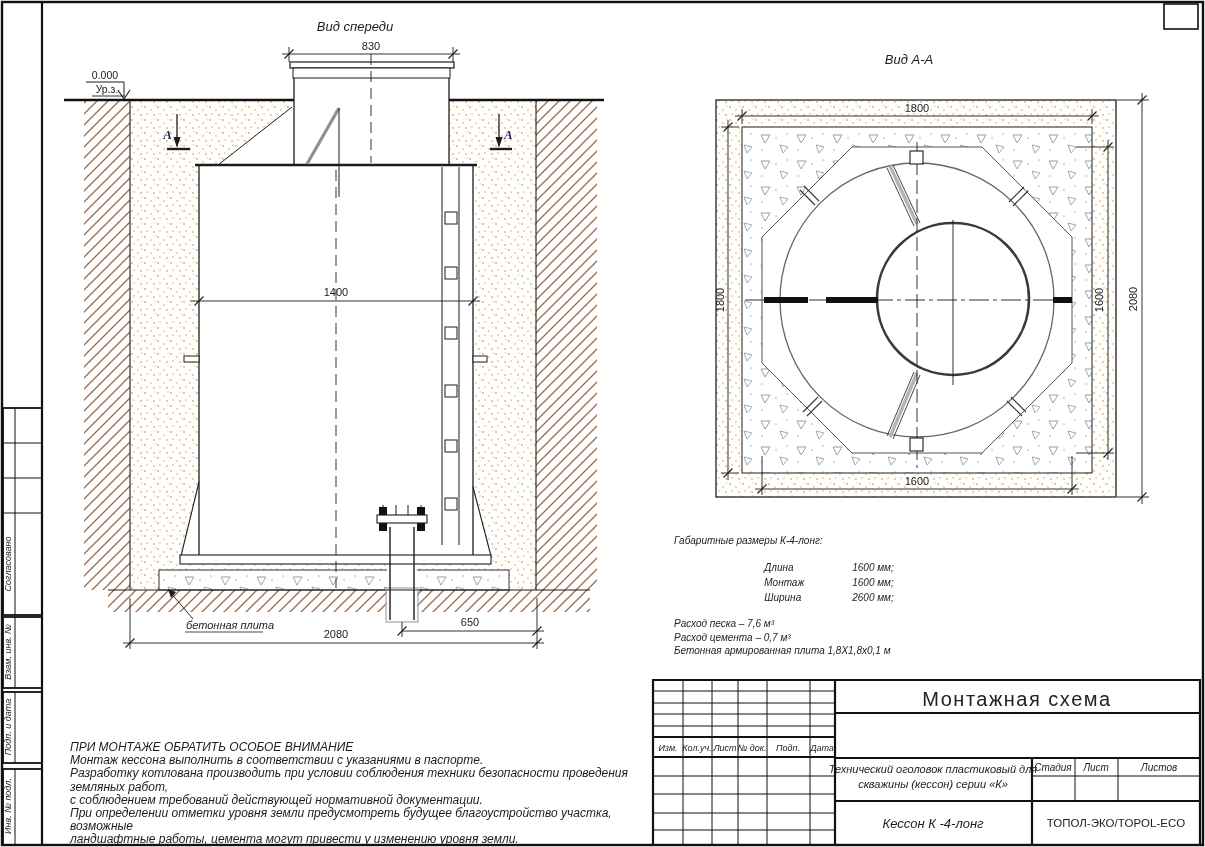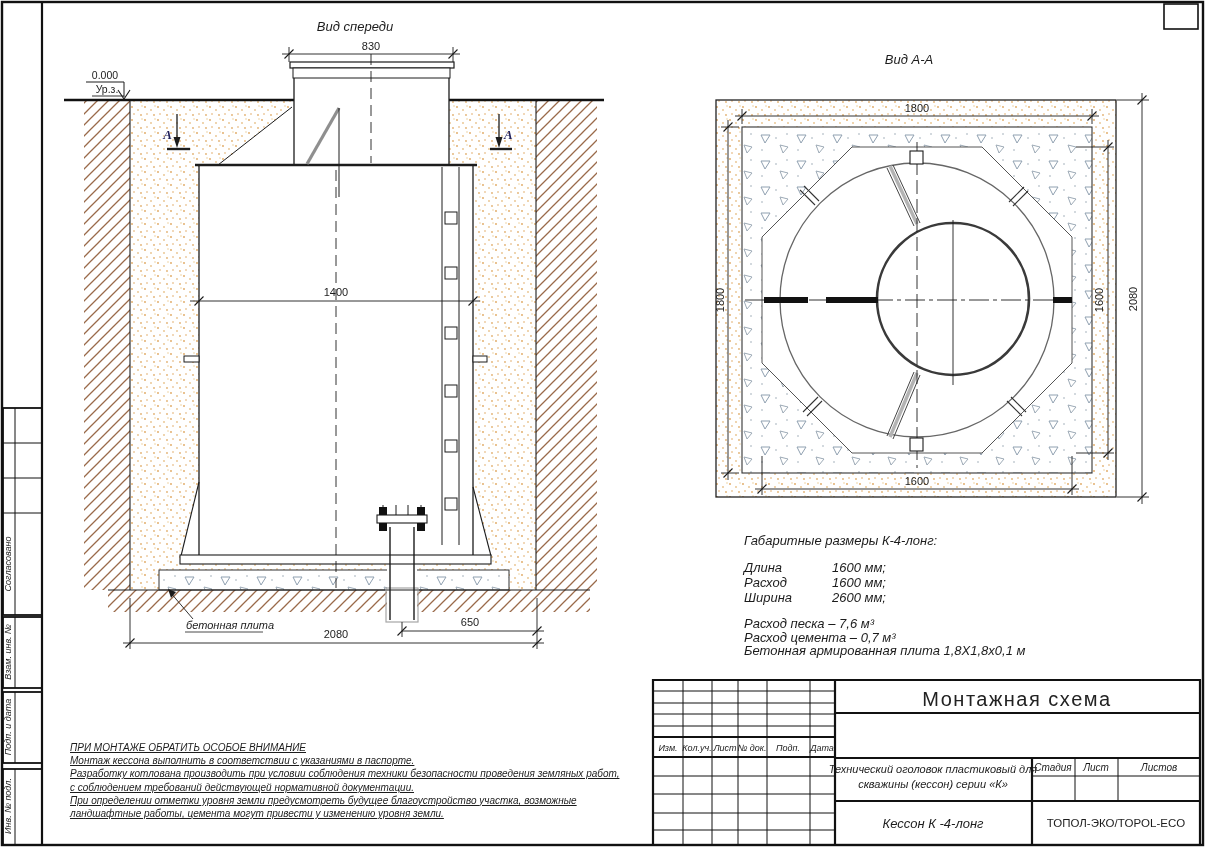--- a/index.html
+++ b/index.html
@@ -13,26 +13,26 @@
   .lbl{font-size:11px;font-style:italic;}
   .sec{font-size:13px;font-weight:bold;font-style:italic;fill:#23235e;font-family:"Liberation Serif",serif;}
   .tb-big{font-size:20px;letter-spacing:1.5px;fill:#222;}
   .tb-hdr{font-size:9px;font-style:italic;}
   .tb-doc{font-size:11px;font-style:italic;}
   .tb-stage{font-size:10px;font-style:italic;}
   .tb-prod{font-size:13px;font-style:italic;}
   .tb-co{font-size:11.5px;}
   .side-lbl{font-size:9px;font-style:italic;}
   .html-ov{position:absolute;font-style:italic;}
-  .specs{left:744px;top:533px;width:310px;font-size:13px;line-height:15px;}
+  .specs{left:674px;top:533px;width:310px;font-size:10px;line-height:15px;}
   .specs .hd{margin-bottom:12px;}
-  .specs .row{display:flex;}
+  .specs .row{display:flex;justify-content:center;}
   .specs .row .k{width:88px;}
   .specs .notes{margin-top:12px;line-height:13.5px;}
-  .warning{left:70px;top:741px;width:575px;font-size:10px;line-height:13.2px;text-decoration:underline;}
+  .warning{left:70px;top:741px;width:575px;font-size:12px;line-height:13.2px;}
 </style>
 </head>
 <body>
 
 <div id="sheet">
 
 <svg width="1205" height="847" viewBox="0 0 1205 847">
 <defs>
   <pattern id="sand" width="13" height="13" patternUnits="userSpaceOnUse">
     <circle cx="2" cy="3" r="0.9" fill="#dfa55e"></circle>
@@ -337,21 +337,21 @@
 </g>
 </svg>
 
 <div class="html-ov specs">
   <div class="hd">Габаритные размеры К-4-лонг:</div>
   <div class="row">
         <span class="k">Длина</span>
         <span>1600 мм;</span>
       </div>
   <div class="row">
-        <span class="k">Расход</span>
+        <span class="k">Монтаж</span>
         <span>1600 мм;</span>
       </div>
   <div class="row">
         <span class="k">Ширина</span>
         <span>2600 мм;</span>
       </div>
   <div class="notes">
     <div>Расход песка – 7,6 м³</div>
     <div>Расход цемента – 0,7 м³</div>
     <div>Бетонная армированная плита 1,8Х1,8х0,1 м</div>

